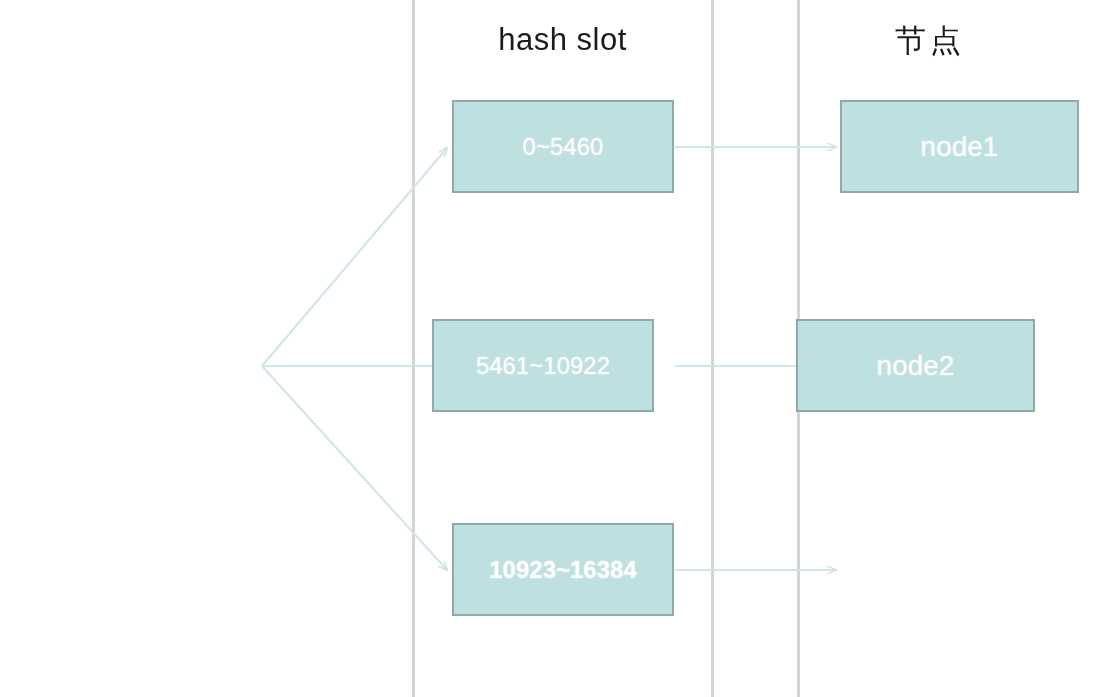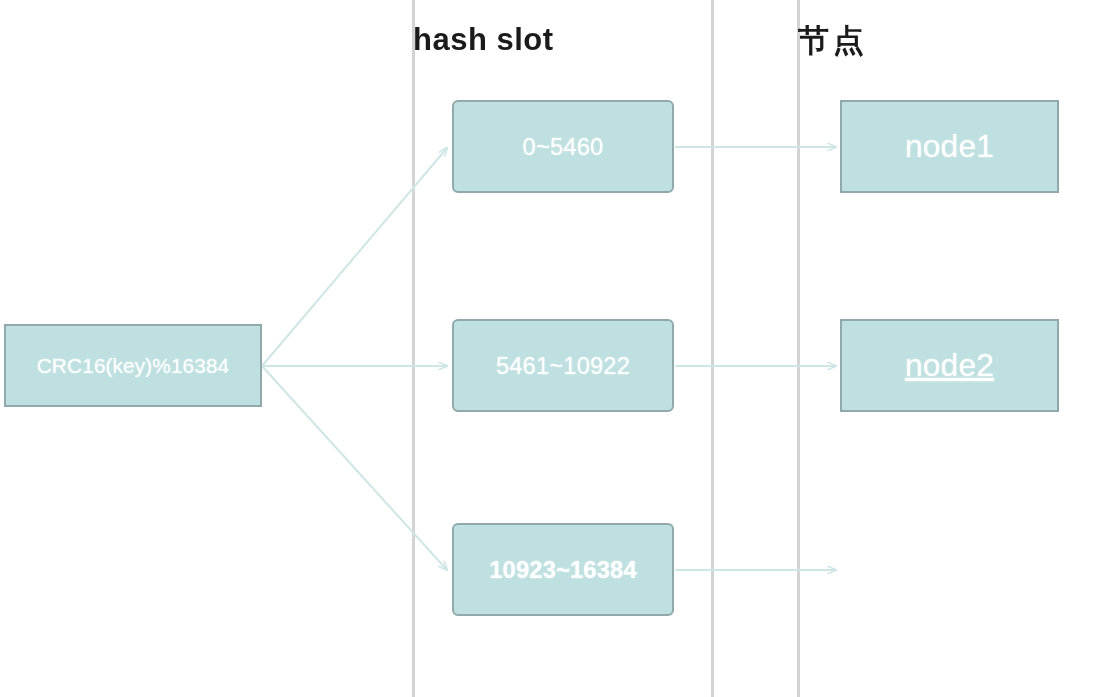--- a/index.html
+++ b/index.html
@@ -21,24 +21,24 @@
     position: absolute;
     left: 0;
     top: 0;
     width: 1098px;
     height: 697px;
   }
   .col-header {
     position: absolute;
     color: #1b1b1b;
     font-size: 31px;
-    font-weight: 700;
+    font-weight: 400;
     letter-spacing: 0.5px;
     white-space: nowrap;
-    text-align: left;
+    text-align: center;
   }
   #header-hash-slot {
     left: 413px;
     top: 22px;
     width: 299px;
   }
   #header-nodes {
     left: 798px;
     top: 20px;
     width: 264px;
@@ -53,39 +53,38 @@
     align-items: center;
     justify-content: center;
     color: #ffffff;
     text-shadow: 0 0 2px rgba(255,255,255,0.65);
     white-space: nowrap;
   }
   .slot-box {
     width: 222px;
     height: 93px;
     font-size: 24px;
-    border-radius: 6px;
   }
   .server-box {
-    width: 219px;
+    width: 239px;
     height: 93px;
-    font-size: 32px;
+    font-size: 28px;
   }
   #crc-box {
     left: 4px;
     top: 324px;
     width: 258px;
     height: 83px;
     font-size: 21px;
   }
   #slot-box-0 { left: 452px; top: 100px; }
-  #slot-box-1 { left: 452px; top: 319px; }
+  #slot-box-1 { left: 432px; top: 319px; }
   #slot-box-2 { left: 452px; top: 523px; font-weight: bold; }
   #server-box-0 { left: 840px; top: 100px; }
-  #server-box-1 { left: 840px; top: 319px; text-decoration: underline; }
+  #server-box-1 { left: 796px; top: 319px; }
   #server-box-2 { left: 840px; top: 523px; }
 </style>
 </head>
 <body>
 
 <div id="canvas">
 
   <svg id="svg-layer" viewBox="0 0 1098 697" xmlns="http://www.w3.org/2000/svg">
     <defs>
       <marker id="arrowhead" markerWidth="10" markerHeight="8" refX="9" refY="4" orient="auto" markerUnits="userSpaceOnUse">
@@ -102,21 +101,20 @@
     <line x1="262" y1="366" x2="447" y2="570" stroke="#cfe6e6" stroke-width="2" marker-end="url(#arrowhead)"></line>
 
     <line x1="675" y1="147" x2="836" y2="147" stroke="#cfe6e6" stroke-width="2" marker-end="url(#arrowhead)"></line>
     <line x1="675" y1="366" x2="836" y2="366" stroke="#cfe6e6" stroke-width="2" marker-end="url(#arrowhead)"></line>
     <line x1="675" y1="570" x2="836" y2="570" stroke="#cfe6e6" stroke-width="2" marker-end="url(#arrowhead)"></line>
   </svg>
 
   <div class="col-header" id="header-hash-slot">hash slot</div>
   <div class="col-header" id="header-nodes">节点</div>
 
-  <div class="node-box" id="crc-box">CRC16(key)%16384</div>
 
   <div class="node-box slot-box" id="slot-box-0">0~5460</div>
   <div class="node-box slot-box" id="slot-box-1">5461~10922</div>
   <div class="node-box slot-box" id="slot-box-2">10923~16384</div>
 
   <div class="node-box server-box" id="server-box-0">node1</div>
   <div class="node-box server-box" id="server-box-1">node2</div>
 
 </div>
 

